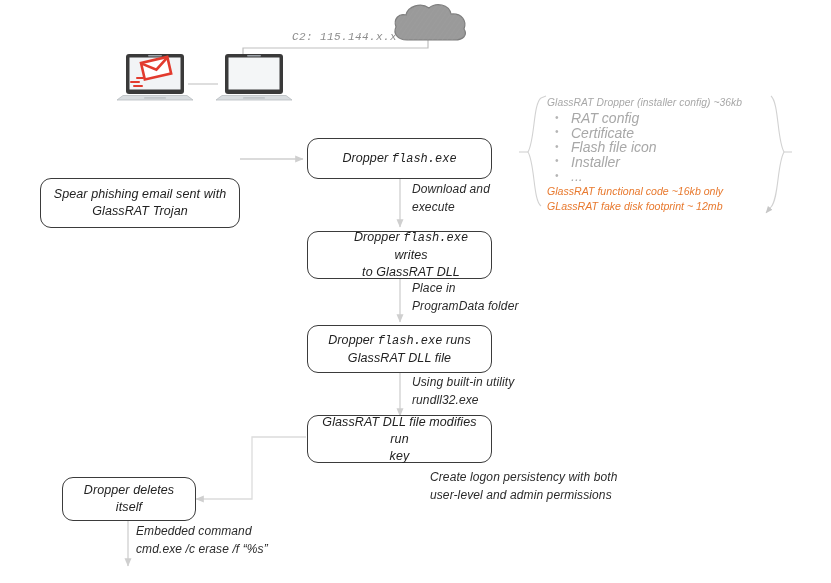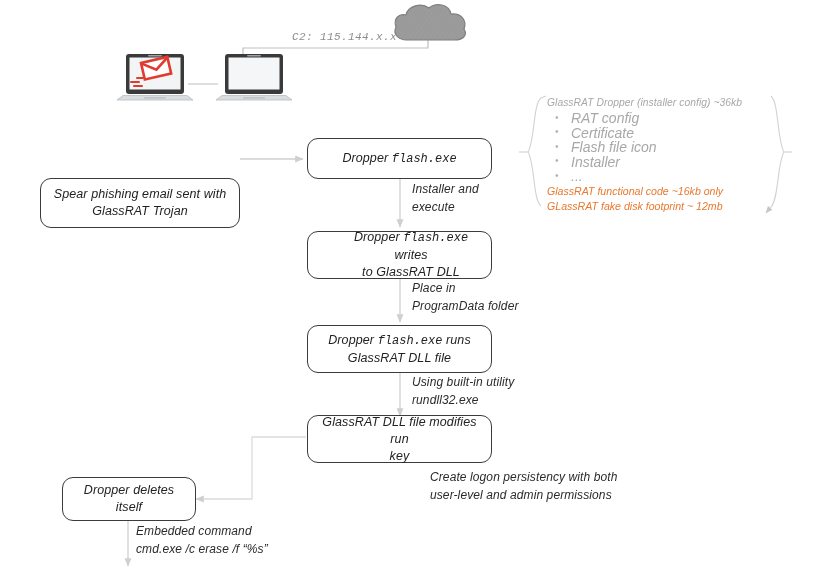--- a/index.html
+++ b/index.html
@@ -208,21 +208,21 @@
       <span>GlassRAT DLL file modifies run</span><br><span>key</span>
     </span>
   </div>
 
   <div class="box" style="left:62px;top:477px;width:134px;height:44px;">
     <span>
       <span>Dropper deletes</span><br><span>itself</span>
     </span>
   </div>
 
-  <div class="cap" style="left:412px;top:181px;width:120px;">Installer and
+  <div class="cap" style="left:412px;top:181px;width:120px;">Download and
 execute</div>
   <div class="cap" style="left:412px;top:280px;width:150px;">Place in
 ProgramData folder</div>
   <div class="cap" style="left:412px;top:374px;width:160px;">Using built-in utility
 rundll32.exe</div>
   <div class="cap" style="left:430px;top:469px;width:240px;">Create logon persistency with both
 user-level and admin permissions</div>
   <div class="cap" style="left:136px;top:523px;width:220px;">Embedded command
 cmd.exe /c erase /f “%s”</div>
 

